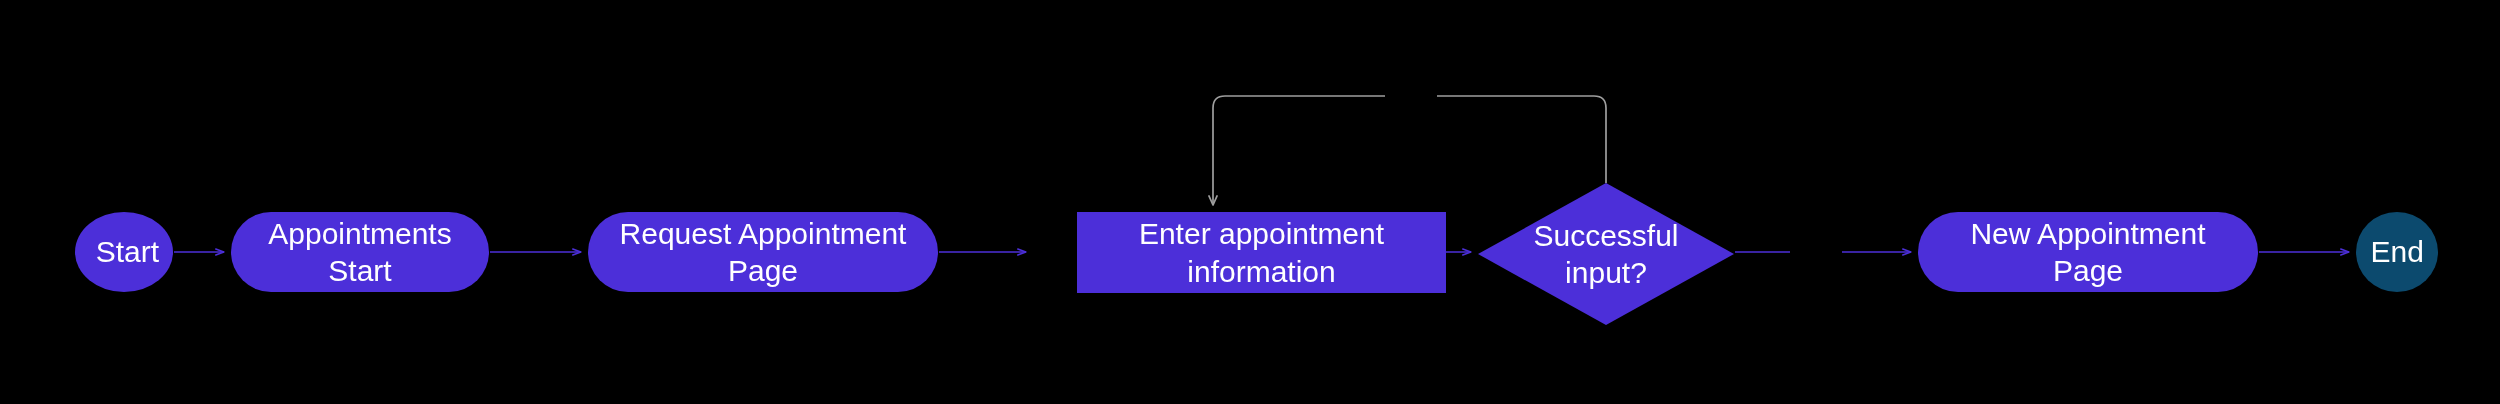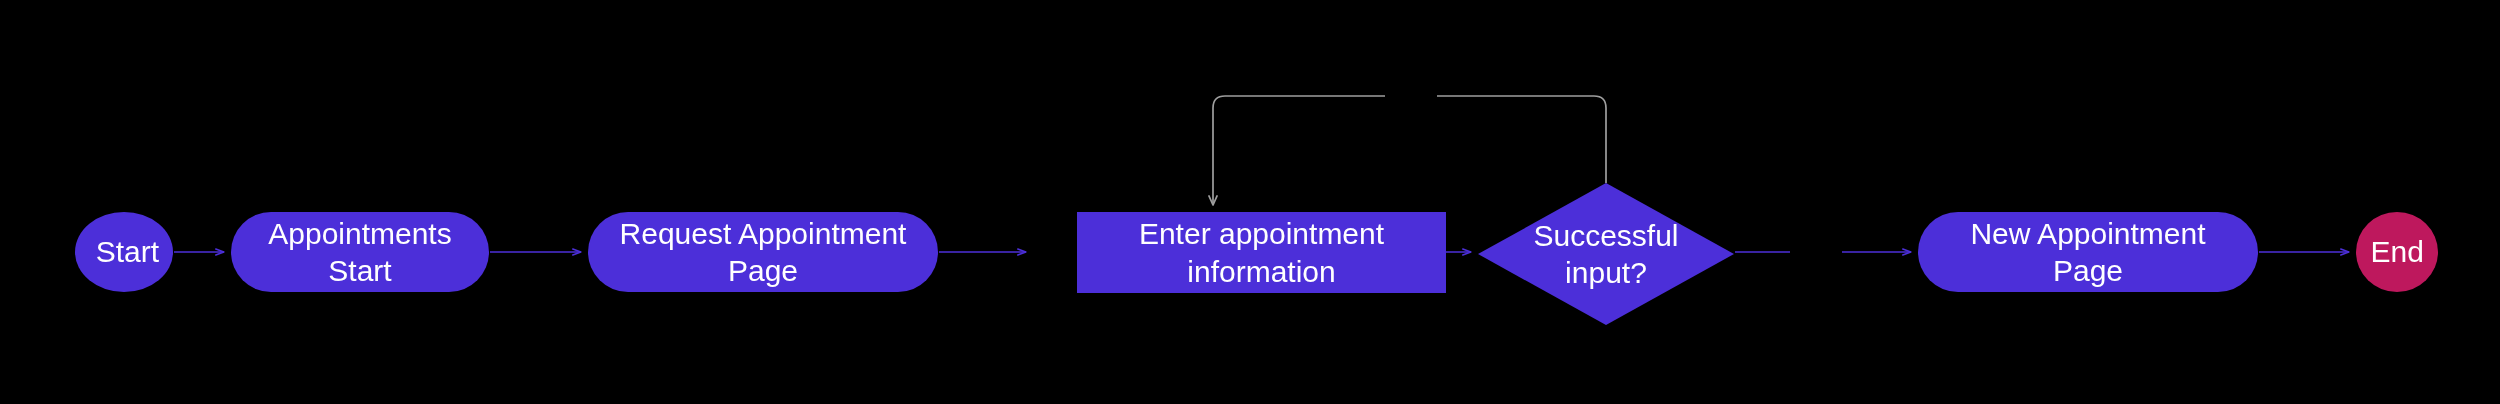--- a/index.html
+++ b/index.html
@@ -131,20 +131,20 @@
   <div class="node node-decision" style="left:1478px; top:183px; width:256px; height:142px; font-size:30px;">
     <span class="diamond-shape" style="background:#4C2FD9;"></span>
     <span class="node-text">Successful
 input?</span>
   </div>
 
   <div class="node node-rounded" style="left:1918px; top:212px; width:340px; height:80px; background:#4C2FD9; font-size:30px;">
     <span class="node-text">New Appointment Page</span>
   </div>
 
-  <div class="node node-terminator" style="left:2356px; top:212px; width:82px; height:80px; background:#be185d; font-size:30px;">
+  <div class="node node-terminator" style="left:2356px; top:212px; width:82px; height:80px; background:#0c4a6e; font-size:30px;">
     <span class="node-text">End</span>
   </div>
 
   <span class="edge-label" style="left:1816px; top:252px;"></span>
   <span class="edge-label" style="left:1411px; top:96px;"></span>
 
 </div>
 
 </body></html>

